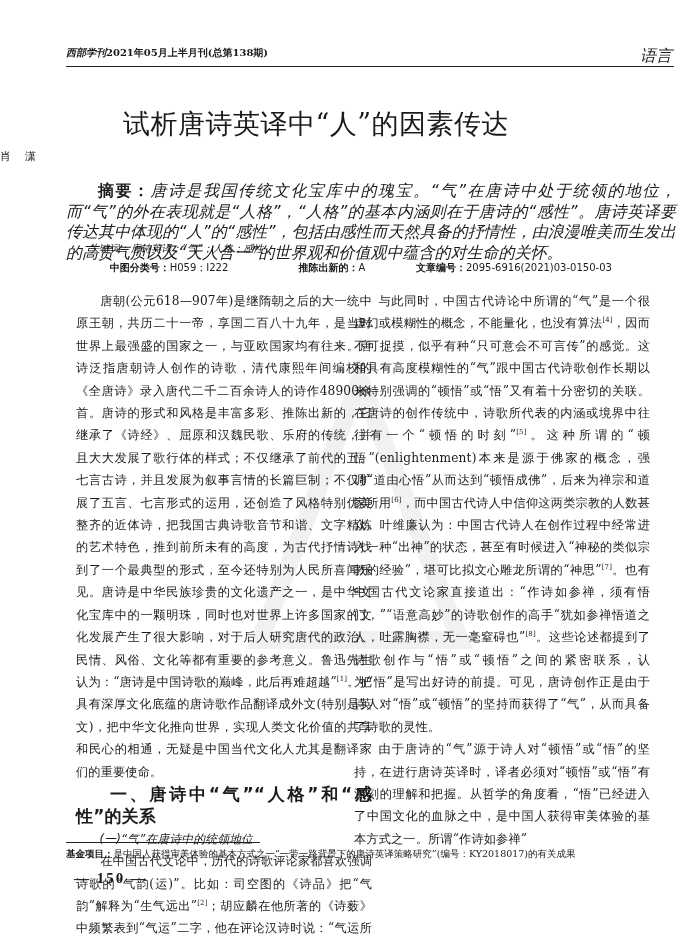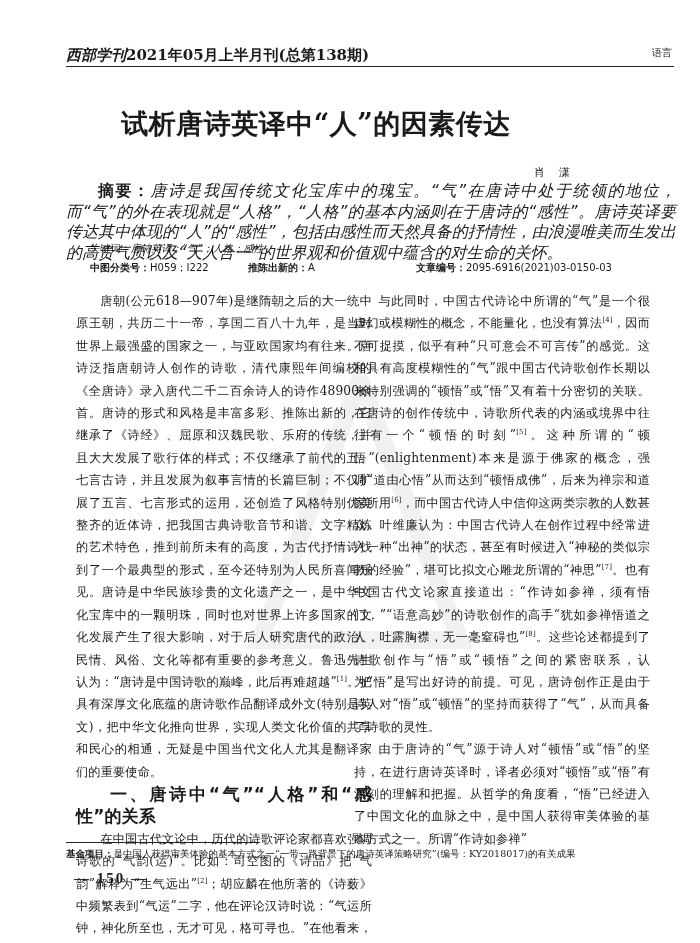--- a/index.html
+++ b/index.html
@@ -4,48 +4,48 @@
   <style>
     html, body { margin: 0; padding: 0; }
     body {
       width: 700px; height: 943px; background: #ffffff; position: relative; overflow: hidden;
       font-family: "DejaVu Serif", "Liberation Serif", serif; color: #1a1a1a;
     }
     .header {
       position: absolute; left: 66px; top: 44px; width: 608px; height: 22px;
       border-bottom: 1.5px solid #222;
     }
-    .header-left { position: absolute; left: 0; top: 2px; font-size: 15px; font-weight: bold; white-space: nowrap; }
+    .header-left { position: absolute; left: 0; top: 2px; font-size: 10px; font-weight: bold; white-space: nowrap; }
     .header-left .logo { font-style: italic; font-weight: bold; }
-    .header-right { position: absolute; right: 2px; top: 2px; font-size: 10px; }
+    .header-right { position: absolute; right: 2px; top: 2px; font-size: 16px; font-style: italic; }
     .title {
       position: absolute; left: 0; top: 106px; width: 632px; text-align: center;
-      font-size: 27px; font-weight: bold; letter-spacing: 0.5px;
+      font-size: 27px; font-weight: normal; letter-spacing: 0.5px;
       font-family: "DejaVu Serif", serif;
     }
     .author {
-      position: absolute; left: 0; top: 165px; width: 584px; text-align: right;
+      position: absolute; left: 0; top: 149px; width: 584px; text-align: left;
       font-size: 11px; letter-spacing: 14px;
     }
     .abstract {
       position: absolute; left: 66px; top: 181px; width: 610px;
       font-size: 16px; line-height: 20.5px; text-indent: 2em; text-align: justify;
       font-family: "DejaVu Sans", sans-serif; font-style: italic;
     }
     .abstract .label, .meta .label { font-weight: bold; font-style: normal; font-family: "DejaVu Sans", sans-serif; }
     .keywords {
       position: absolute; left: 90px; top: 242px; font-size: 10.2px;
       font-family: "DejaVu Sans", sans-serif;
     }
     .keywords .val { font-style: italic; }
     .meta {
       position: absolute; left: 90px; top: 261px; width: 590px; font-size: 10px;
       font-family: "DejaVu Sans", sans-serif; white-space: nowrap;
     }
-    .meta span.item { display: inline-block; }
+    .meta span.item { display: inline-block; text-align: center; }
     .meta .clc { width: 158px; }
     .meta .docid { width: 168px; }
     .col {
       position: absolute; top: 290px; width: 296px;
       font-size: 12.2px; line-height: 22.4px; text-align: justify;
       font-family: "DejaVu Serif", serif; letter-spacing: 0.15px;
     }
     .col-left { left: 76px; }
     .col-right { left: 354px; }
     .col p { margin: 0; text-indent: 2em; }
@@ -93,20 +93,21 @@
   <span class="item clc"><span class="label">中图分类号：</span><span>H059；I222</span></span><span class="item docid"><span class="label">推陈出新的：</span><span>A</span></span><span class="item"><span class="label">文章编号：</span><span>2095-6916(2021)03-0150-03</span></span>
 </div>
 
 <svg class="watermark" viewBox="0 0 240 300">
   <path d="M20 280 L120 20 L220 280 Z" fill="none" stroke="#000" stroke-width="18"></path>
 </svg>
 
 <div class="col col-left">
   <p><span>唐朝(公元618—907年)是继隋朝之后的大一统中原王朝，共历二十一帝，享国二百八十九年，是当时世界上最强盛的国家之一，与亚欧国家均有往来。唐诗泛指唐朝诗人创作的诗歌，清代康熙年间编校的《全唐诗》录入唐代二千二百余诗人的诗作48900余首。唐诗的形式和风格是丰富多彩、推陈出新的，它继承了《诗经》、屈原和汉魏民歌、乐府的传统，并且大大发展了歌行体的样式；不仅继承了前代的五、七言古诗，并且发展为叙事言情的长篇巨制；不仅扩展了五言、七言形式的运用，还创造了风格特别优美整齐的近体诗，把我国古典诗歌音节和谐、文字精炼的艺术特色，推到前所未有的高度，为古代抒情诗找到了一个最典型的形式，至今还特别为人民所喜闻乐见。唐诗是中华民族珍贵的文化遗产之一，是中华文化宝库中的一颗明珠，同时也对世界上许多国家的文化发展产生了很大影响，对于后人研究唐代的政治、民情、风俗、文化等都有重要的参考意义。鲁迅先生认为：“唐诗是中国诗歌的巅峰，此后再难超越”</span><sup>[1]</sup><span>。把具有深厚文化底蕴的唐诗歌作品翻译成外文(特别是英文)，把中华文化推向世界，实现人类文化价值的共享和民心的相通，无疑是中国当代文化人尤其是翻译家们的重要使命。</span></p>
   <h2>一、唐诗中“气”“人格”和“感性”的关系</h2>
+  <h3>(一)“气”在唐诗中的统领地位</h3>
   <p><span>在中国古代文论中，历代的诗歌评论家都喜欢强调诗歌的“气韵(运)”。比如：司空图的《诗品》把“气韵”解释为“生气远出”</span><sup>[2]</sup><span>；胡应麟在他所著的《诗薮》中频繁表到“气运”二字，他在评论汉诗时说：“气运所钟，神化所至也，无才可见，格可寻也。”在他看来，诗歌的“气运”在诗才和诗格之上，是作者写诗时的神来之笔；胡应麟还提出文章关气运，非人力。这一观点颇具神秘主义色彩，</span></p>
 </div>
 
 <div class="col col-right">
   <p><span>与此同时，中国古代诗论中所谓的“气”是一个很虚幻或模糊性的概念，不能量化，也没有算法</span><sup>[4]</sup><span>，因而不可捉摸，似乎有种“只可意会不可言传”的感觉。这和具有高度模糊性的“气”跟中国古代诗歌创作长期以来特别强调的“顿悟”或“悟”又有着十分密切的关联。在唐诗的创作传统中，诗歌所代表的内涵或境界中往往有一个“顿悟的时刻”</span><sup>[5]</sup><span>。这种所谓的“顿悟”(enlightenment)本来是源于佛家的概念，强调“道由心悟”从而达到“顿悟成佛”，后来为禅宗和道家所用</span><sup>[6]</sup><span>，而中国古代诗人中信仰这两类宗教的人数甚众。叶维廉认为：中国古代诗人在创作过程中经常进入一种“出神”的状态，甚至有时候进入“神秘的类似宗教的经验”，堪可比拟文心雕龙所谓的“神思”</span><sup>[7]</sup><span>。也有中国古代文论家直接道出：“作诗如参禅，须有悟门，”“语意高妙”的诗歌创作的高手“犹如参禅悟道之人，吐露胸襟，无一毫窒碍也”</span><sup>[8]</sup><span>。这些论述都提到了诗歌创作与“悟”或“顿悟”之间的紧密联系，认为“悟”是写出好诗的前提。可见，唐诗创作正是由于诗人对“悟”或“顿悟”的坚持而获得了“气”，从而具备了诗歌的灵性。</span></p>
   <p><span>由于唐诗的“气”源于诗人对“顿悟”或“悟”的坚持，在进行唐诗英译时，译者必须对“顿悟”或“悟”有深刻的理解和把握。从哲学的角度看，“悟”已经进入了中国文化的血脉之中，是中国人获得审美体验的基本方式之一。所谓“作诗如参禅”</span></p>
 </div>
 
 <div class="foot-rule"></div>
 <div class="footnote">

